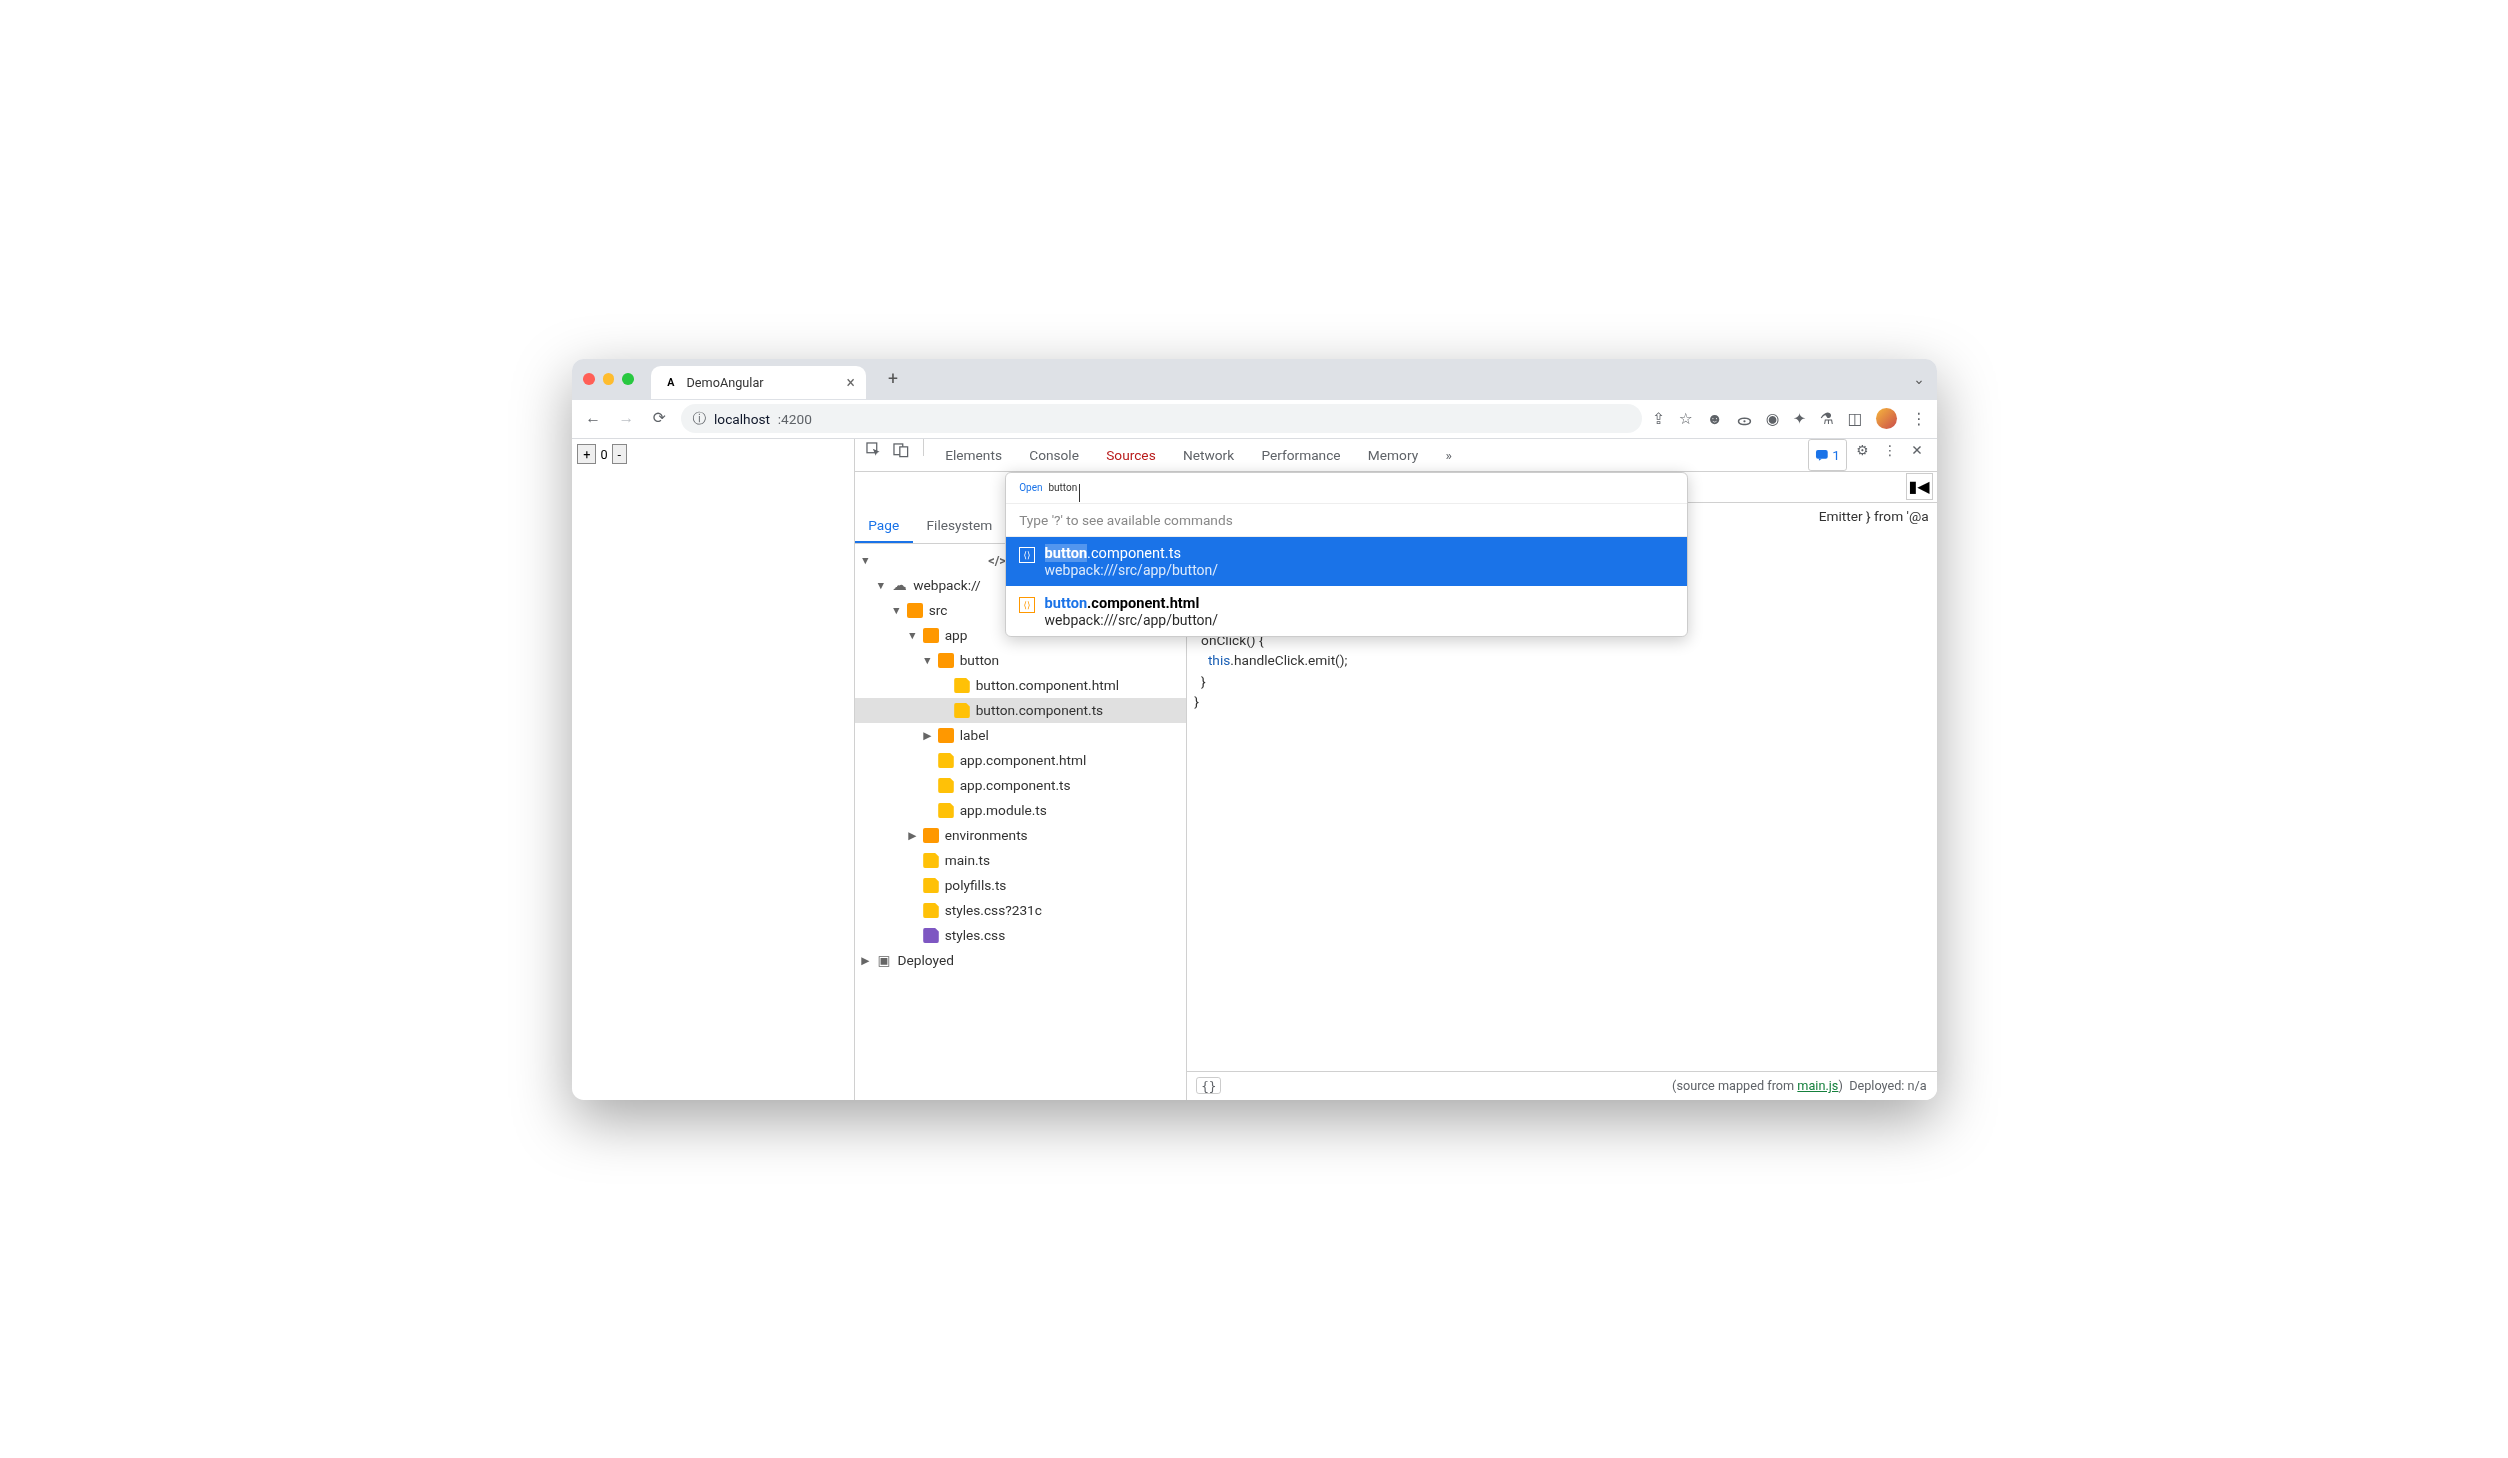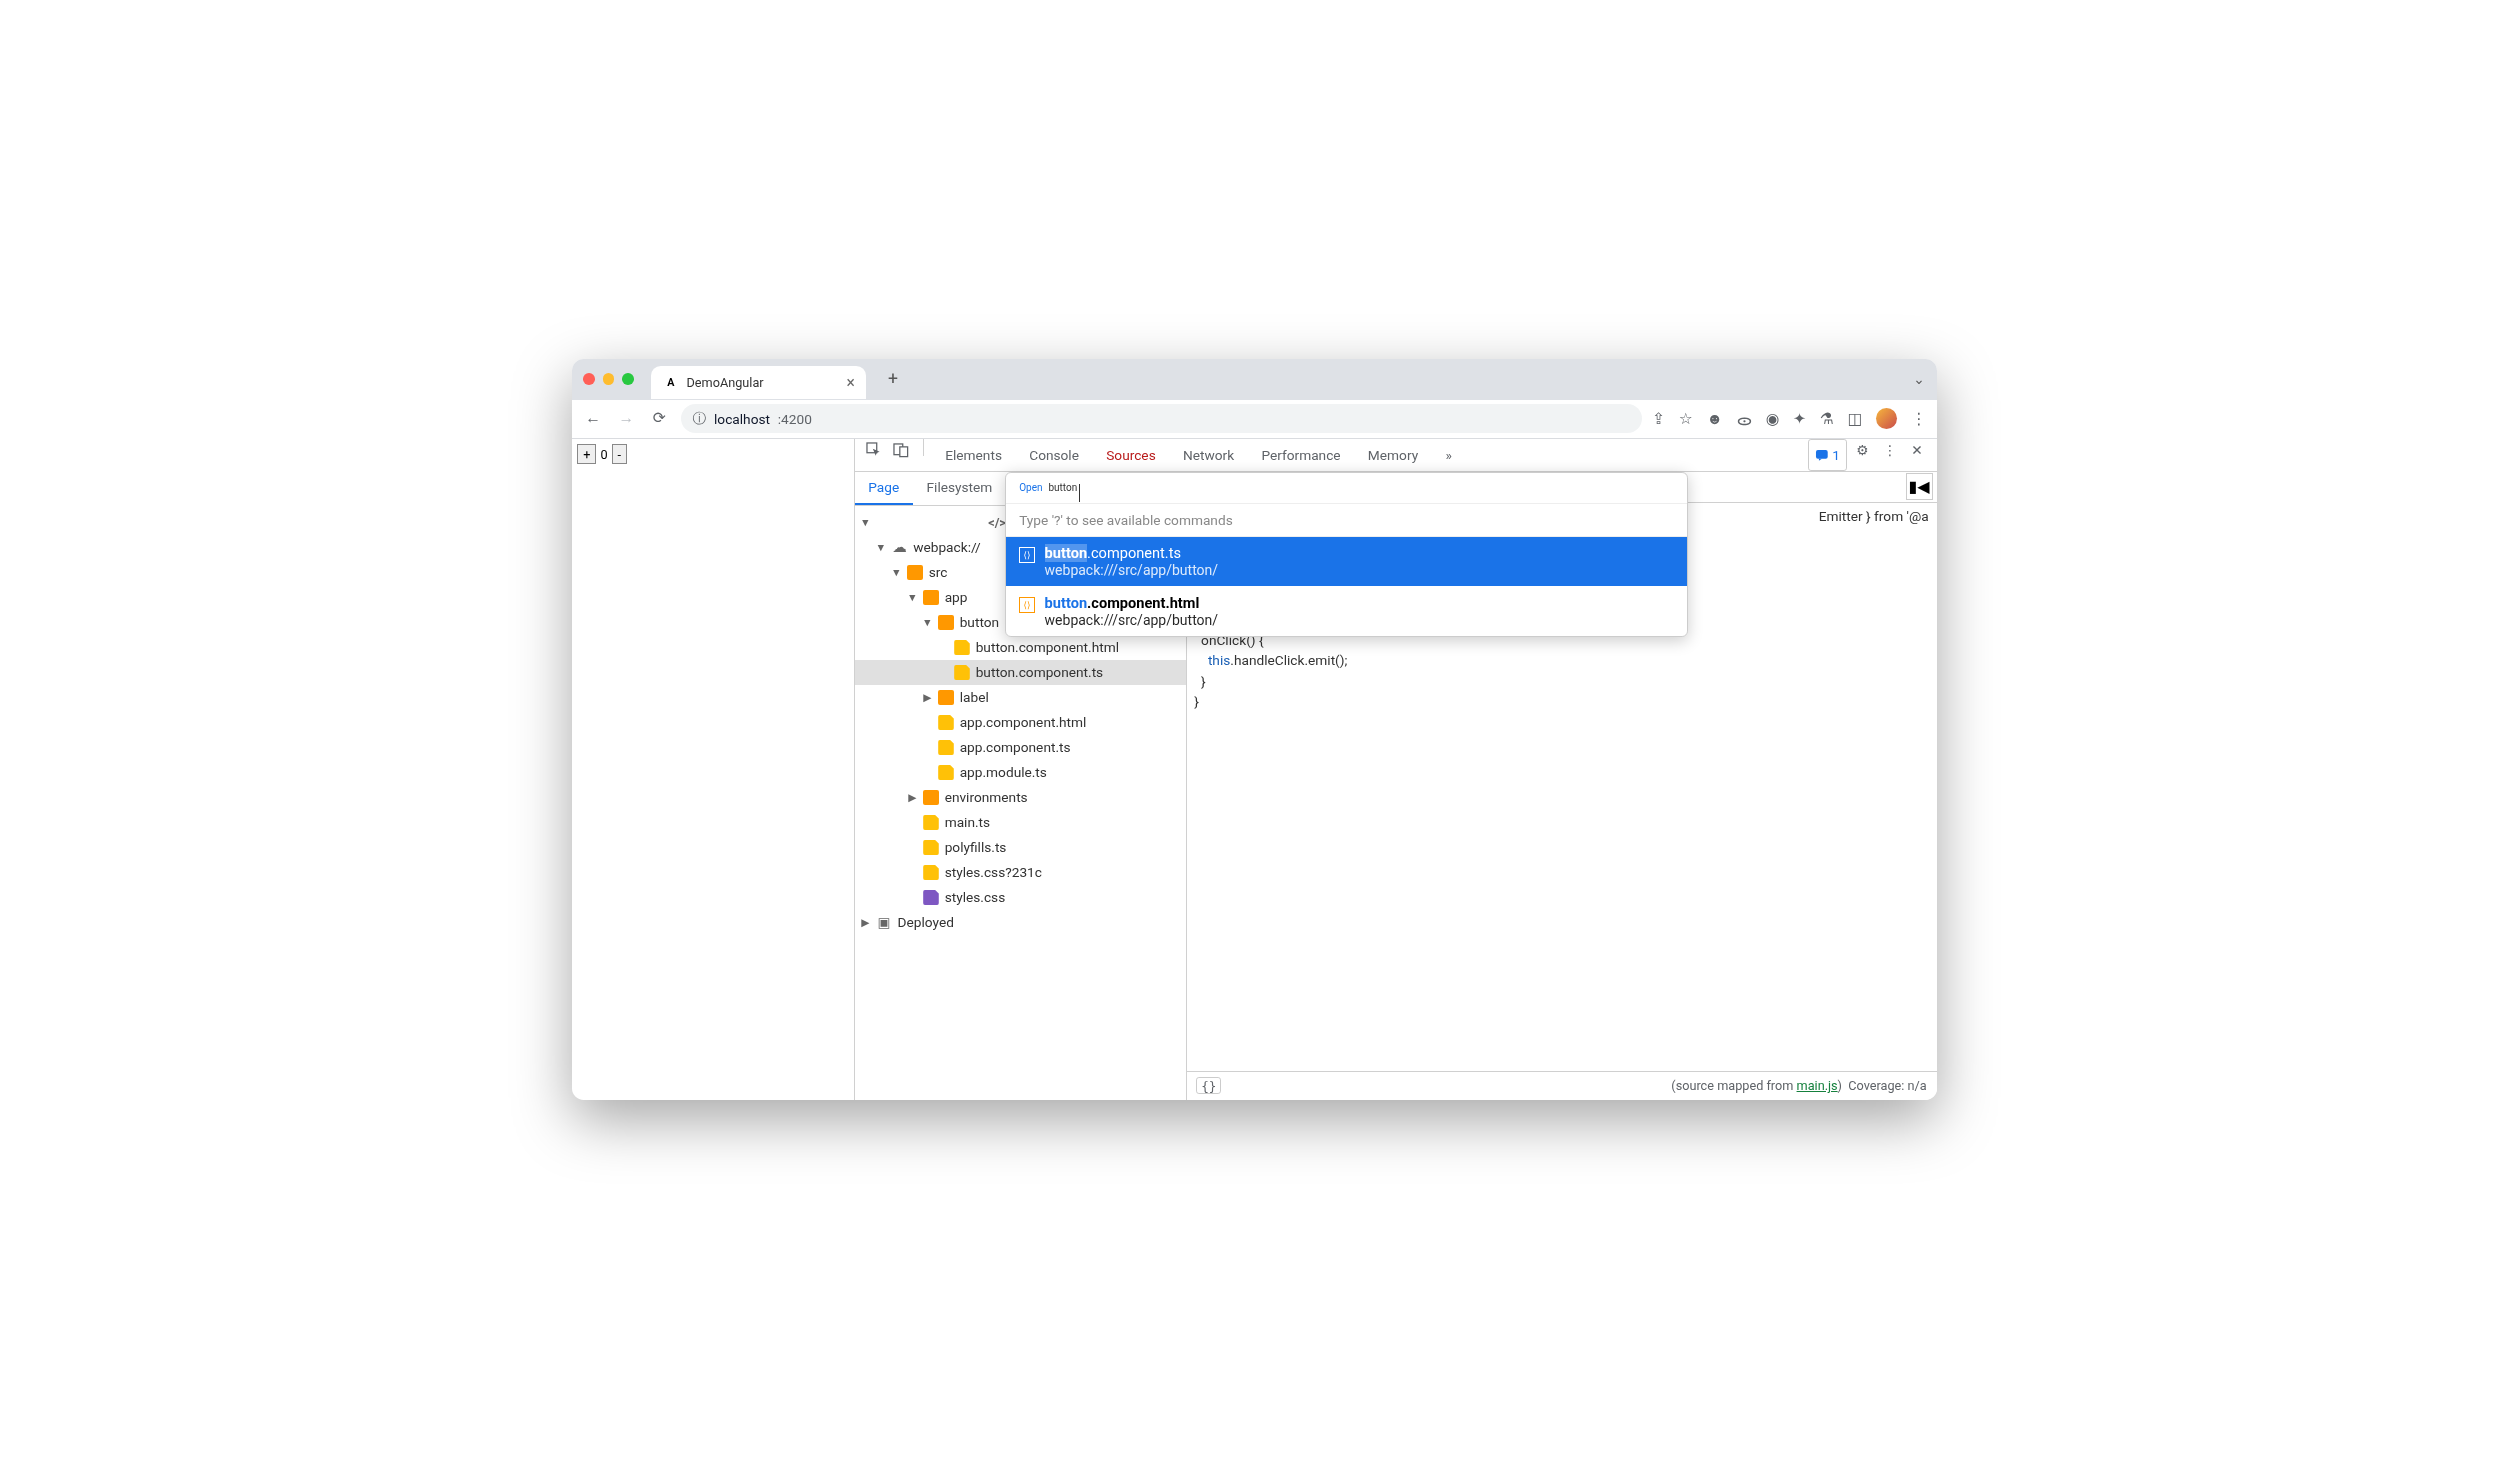--- a/index.html
+++ b/index.html
@@ -119,20 +119,21 @@
 .dt-body { flex: 1; display: flex; min-height: 0; position: relative; }
 
 
 .srcsidebar {
   width: 332px;
   border-right: 1px solid #d0d0d0;
   display: flex;
   flex-direction: column;
   font-size: 13.7px;
   color: #333;
+  margin-top: 38px;
 }
 .srctabs { display: flex; border-bottom: 1px solid #d0d0d0; }
 .srctab { padding: 7.8px 13.7px; cursor: pointer; color: #5f6368; }
 .srctab.active { color: #1a73e8; border-bottom: 2px solid #1a73e8; }
 .srctab-more { padding: 7.8px 9.8px; color: #5f6368; cursor: pointer; }
 
 .tree { flex: 1; overflow: auto; padding: 3.9px 0; }
 .tree-row { display: flex; align-items: center; height: 25px; gap: 5.9px; padding-right: 5.9px; cursor: pointer; white-space: nowrap; }
 .tree-row.selected { background: #e0e0e0; }
 .arrow { width: 9.8px; display: inline-flex; justify-content: center; color: #666; font-size: 10.7px; }
@@ -386,21 +387,21 @@
           <div class="edtabs">
             <span class="ed-toggle">▮◀</span>
           </div>
           <div class="codewrap">
             <div class="code"><div style="text-align:right; color:#333;"><span>Emitter } from '@a</span></div><div>&nbsp;</div><div>  <span>constructor() {}</span></div><div>&nbsp;</div><div>  <span>ngOnInit(): </span><span class="kw">void</span><span> {}</span></div><div>&nbsp;</div><div>  <span>onClick() {</span></div><div>    <span class="this">this</span><span>.handleClick.emit();</span></div><div>  <span>}</span></div><div><span>}</span></div></div>
           </div>
           <div class="edfooter">
             <span class="curly">{}</span>
             <span class="right">
               <span>(source mapped from </span><a>main.js</a><span>)</span>
-              &nbsp;<span>Coverage: n/a</span>
+              &nbsp;<span>Deployed: n/a</span>
             </span>
           </div>
         </div>
 
         <div class="openoverlay">
           <div class="openhead">
             <span class="lbl">Open</span>
             <span class="query"><span>button</span><span class="cursor"></span></span>
           </div>
           <div class="hint">Type '?' to see available commands</div>

